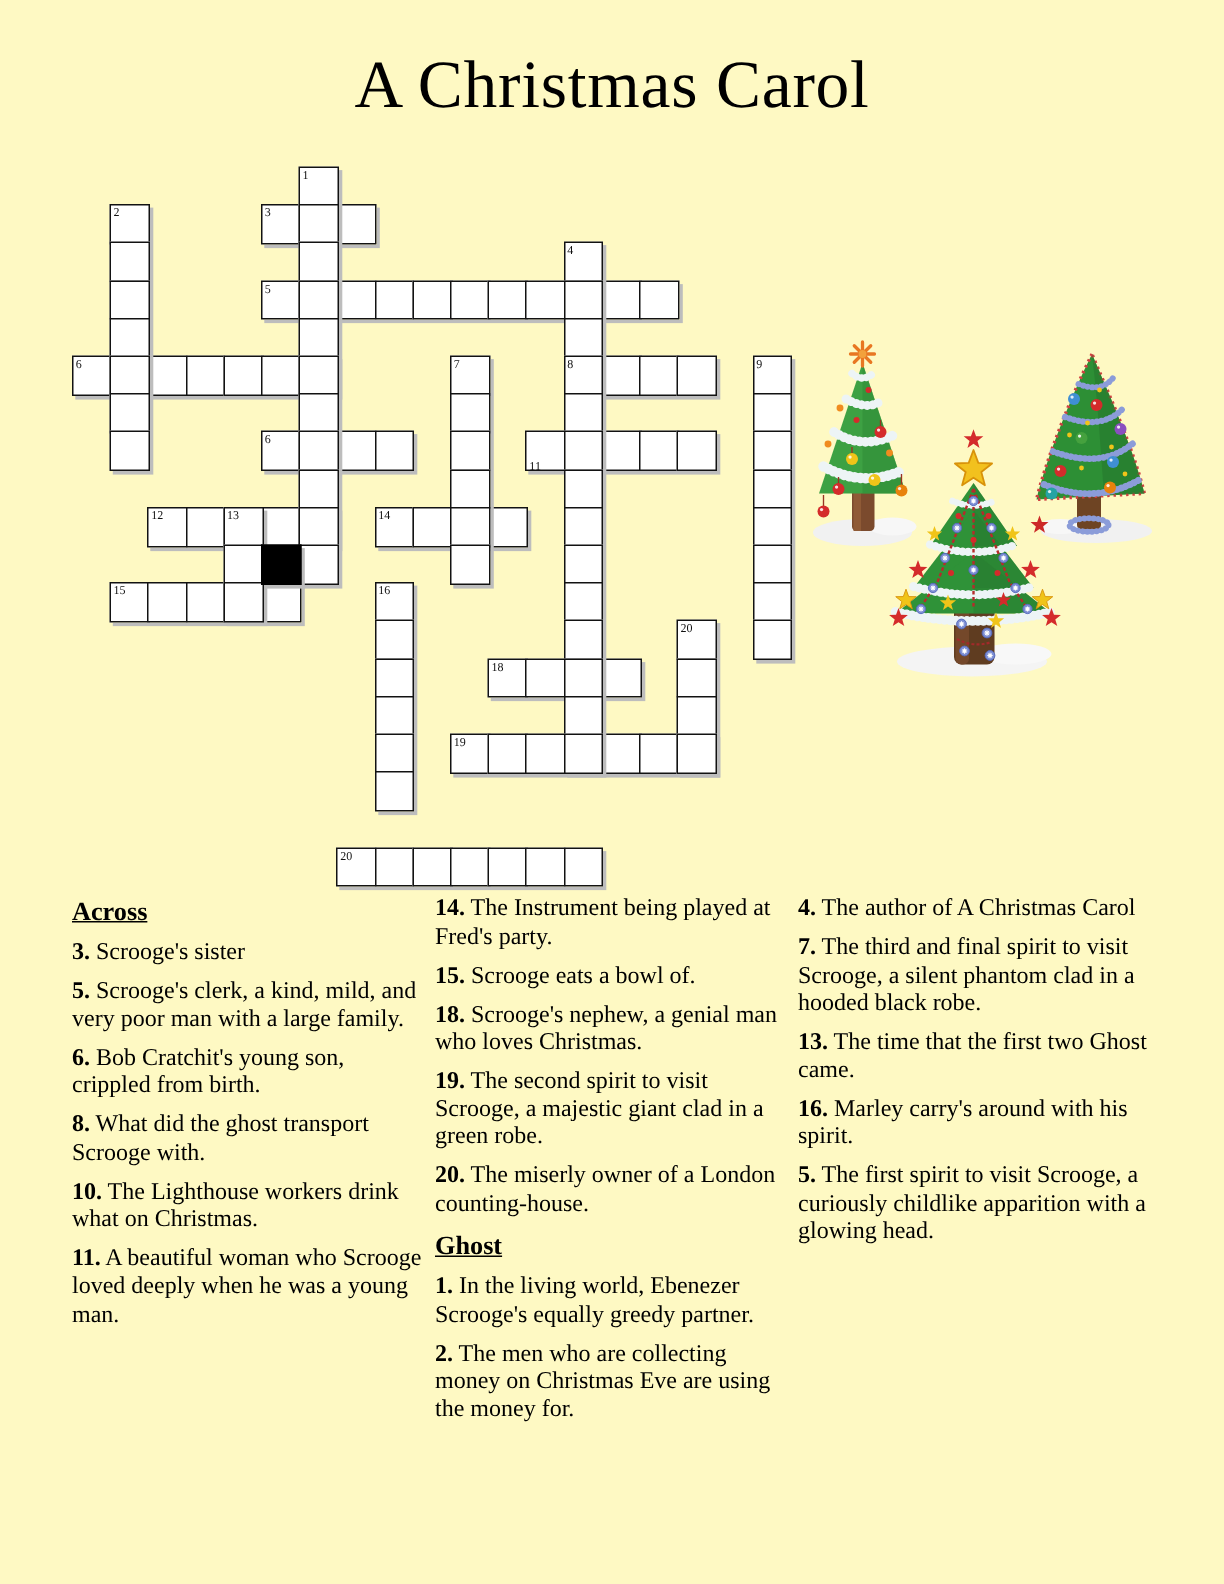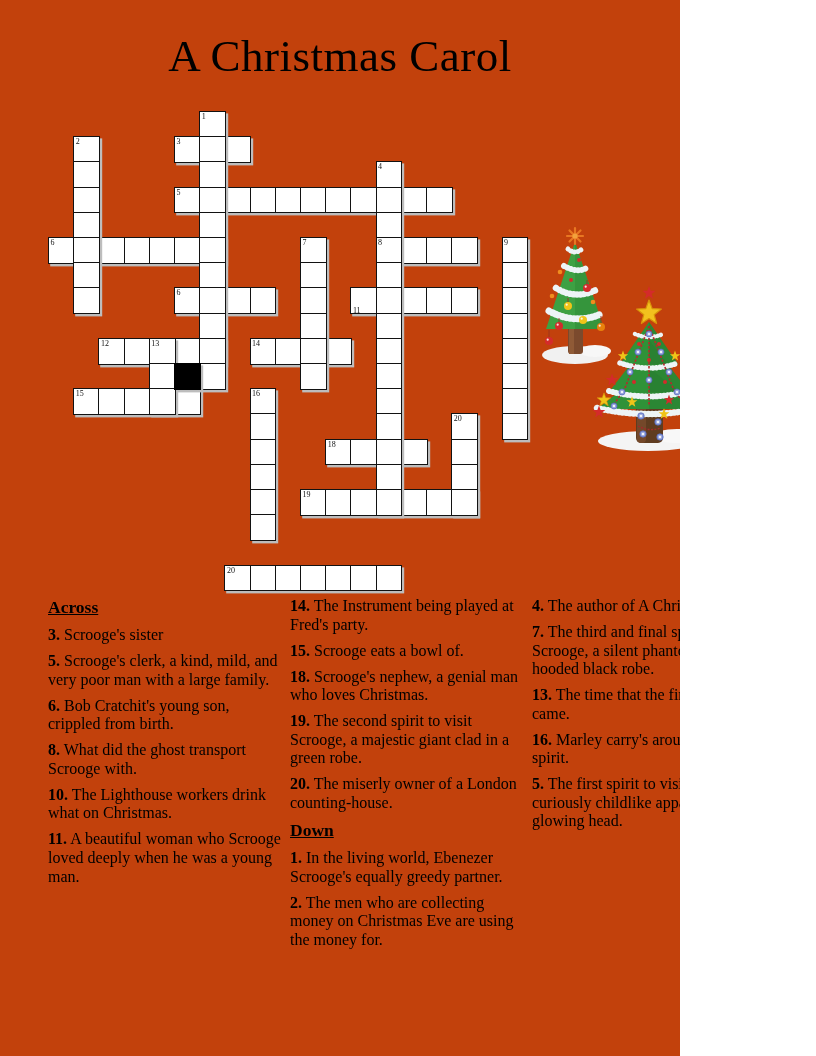--- a/index.html
+++ b/index.html
@@ -1,16 +1,16 @@
 <!DOCTYPE html>
 <html><head>
 <meta charset="utf-8">
 <style>
   html,body{margin:0;padding:0;background:#fff;}
-  .page{position:relative;width:680px;height:1056px;background:#c2410c;overflow:hidden;
+  .page{position:relative;width:816px;height:1056px;background:#fef9c3;overflow:hidden;
         font-family:"Liberation Serif", serif;color:#000;}
   .title{position:absolute;top:30px;left:0;width:100%;margin:0;text-align:center;
          font-size:45px;font-weight:normal;letter-spacing:0.5px;}
   
   #grid{position:absolute;left:0;top:0;width:816px;height:600px;}
   .word{position:absolute;box-shadow:2.2px 2.4px 0 #bdbdbd;}
   .cell{position:absolute;width:26.8px;height:26.8px;box-sizing:border-box;
         border:1.6px solid #121212;background:#ffffff;}
   .blackcell{position:absolute;width:26.8px;height:26.8px;box-sizing:border-box;
         border:1.6px solid #000;background:#000;box-shadow:2.2px 2.4px 0 #bdbdbd;z-index:3;}
@@ -347,21 +347,21 @@
       <p class="clue"><b>8.</b> What did the ghost transport Scrooge with.</p>
       <p class="clue"><b>10.</b> The Lighthouse workers drink what on Christmas.</p>
       <p class="clue"><b>11.</b> A beautiful woman who Scrooge loved deeply when he was a young man.</p>
     </div>
   <div class="clue-col" id="clue-col-2" style="left:290px;width:234px">
       <p class="clue"><b>14.</b> The Instrument being played at Fred's party.</p>
       <p class="clue"><b>15.</b> Scrooge eats a bowl of.</p>
       <p class="clue"><b>18.</b> Scrooge's nephew, a genial man who loves Christmas.</p>
       <p class="clue"><b>19.</b> The second spirit to visit Scrooge, a majestic giant clad in a green robe.</p>
       <p class="clue"><b>20.</b> The miserly owner of a London counting-house.</p>
-      <div class="clue-head">Down</div>
+      <div class="clue-head">Ghost</div>
       <p class="clue"><b>1.</b> In the living world, Ebenezer Scrooge's equally greedy partner.</p>
       <p class="clue"><b>2.</b> The men who are collecting money on Christmas Eve are using the money for.</p>
     </div>
   <div class="clue-col" id="clue-col-3" style="left:532px;width:240px">
       <p class="clue"><b>4.</b> The author of A Christmas Carol</p>
       <p class="clue"><b>7.</b> The third and final spirit to visit Scrooge, a silent phantom clad in a hooded black robe.</p>
       <p class="clue"><b>13.</b> The time that the first two Ghost came.</p>
       <p class="clue"><b>16.</b> Marley carry's around with his spirit.</p>
       <p class="clue"><b>5.</b> The first spirit to visit Scrooge, a curiously childlike apparition with a glowing head.</p>
     </div>

